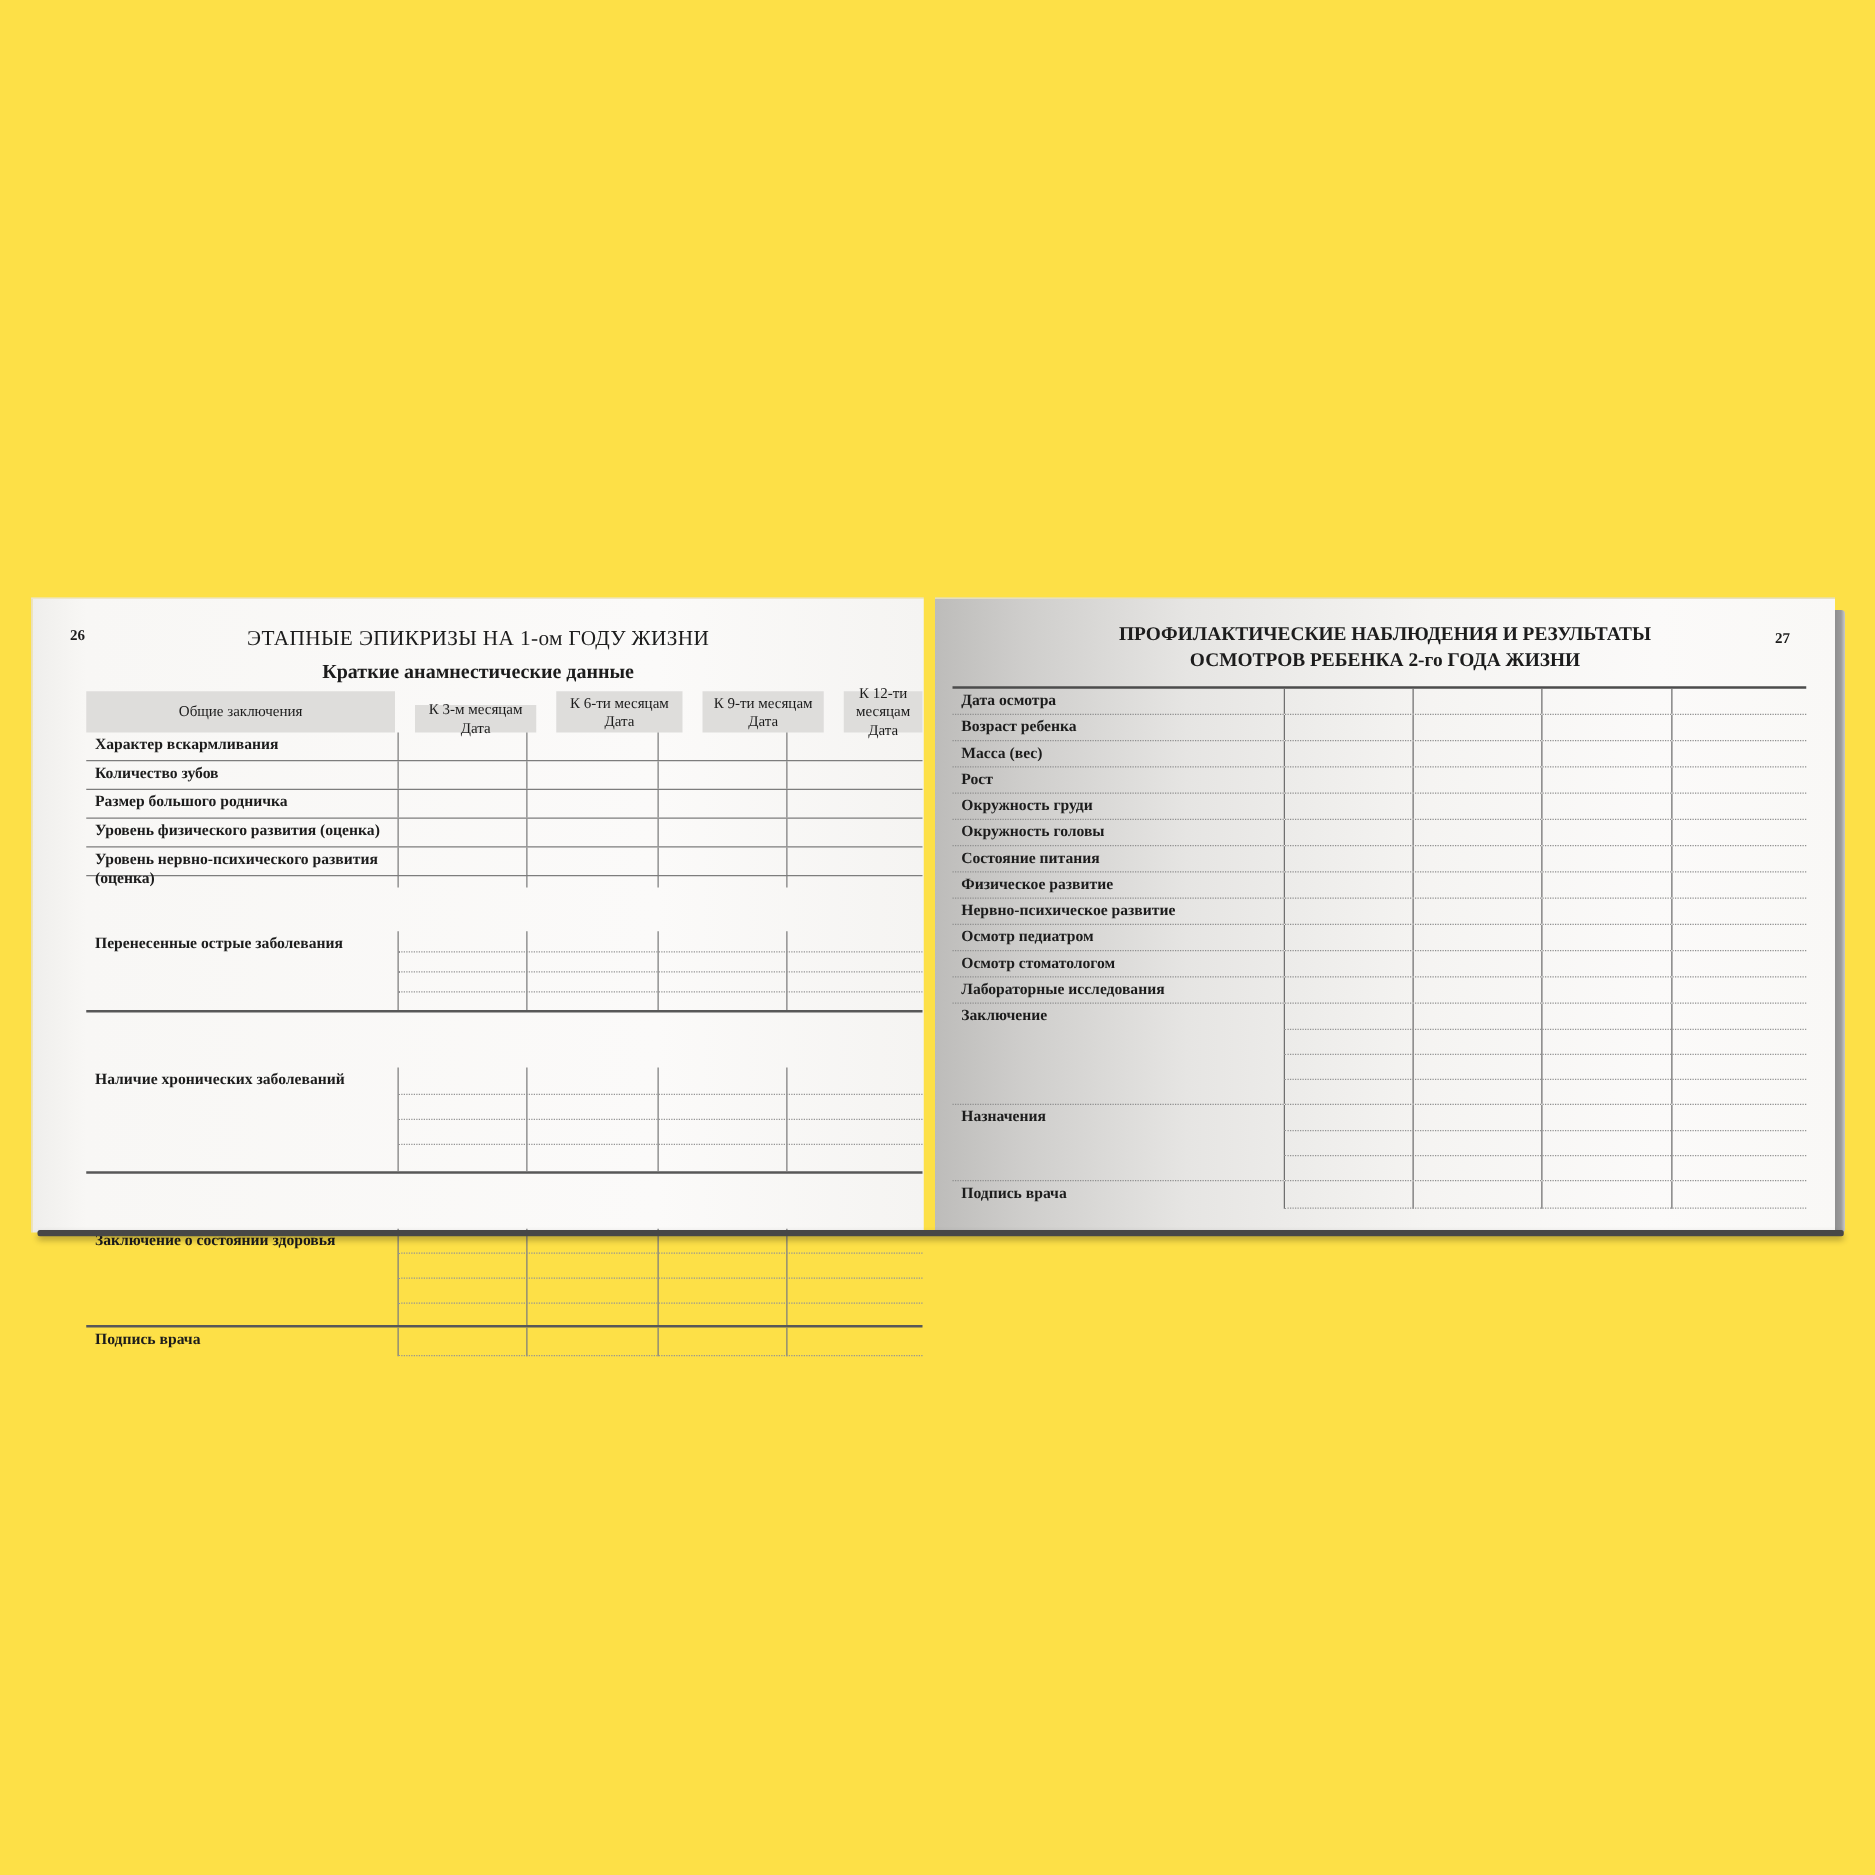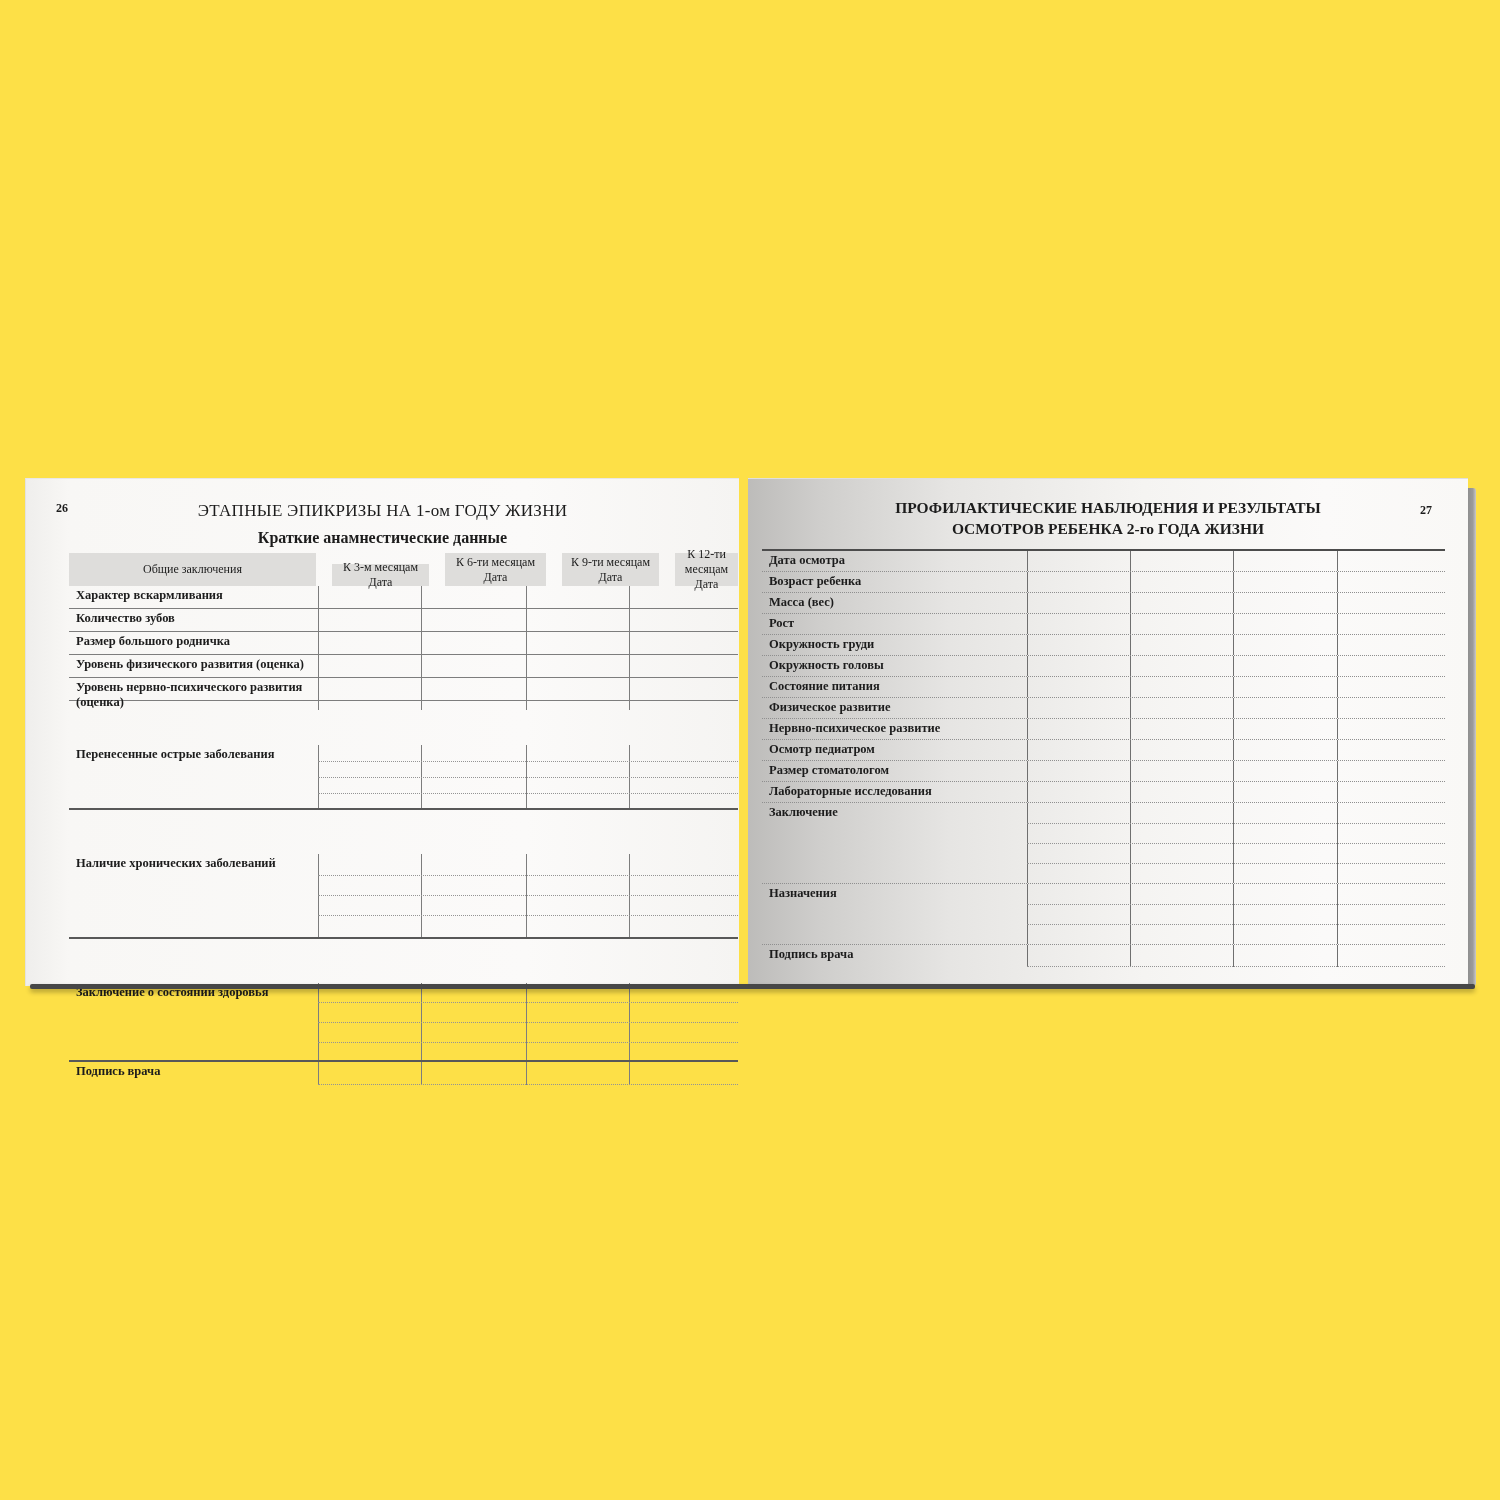--- a/index.html
+++ b/index.html
@@ -236,21 +236,21 @@
             <div class="rcell"></div>
         </div>
         <div class="rrow h20">
           <div class="rcell first rowlabel">Осмотр педиатром</div>
           <div class="rcell"></div>
             <div class="rcell"></div>
             <div class="rcell"></div>
             <div class="rcell"></div>
         </div>
         <div class="rrow h20">
-          <div class="rcell first rowlabel">Размер стоматологом</div>
+          <div class="rcell first rowlabel">Осмотр стоматологом</div>
           <div class="rcell"></div>
             <div class="rcell"></div>
             <div class="rcell"></div>
             <div class="rcell"></div>
         </div>
         <div class="rrow h20">
           <div class="rcell first rowlabel">Лабораторные исследования</div>
           <div class="rcell"></div>
             <div class="rcell"></div>
             <div class="rcell"></div>

